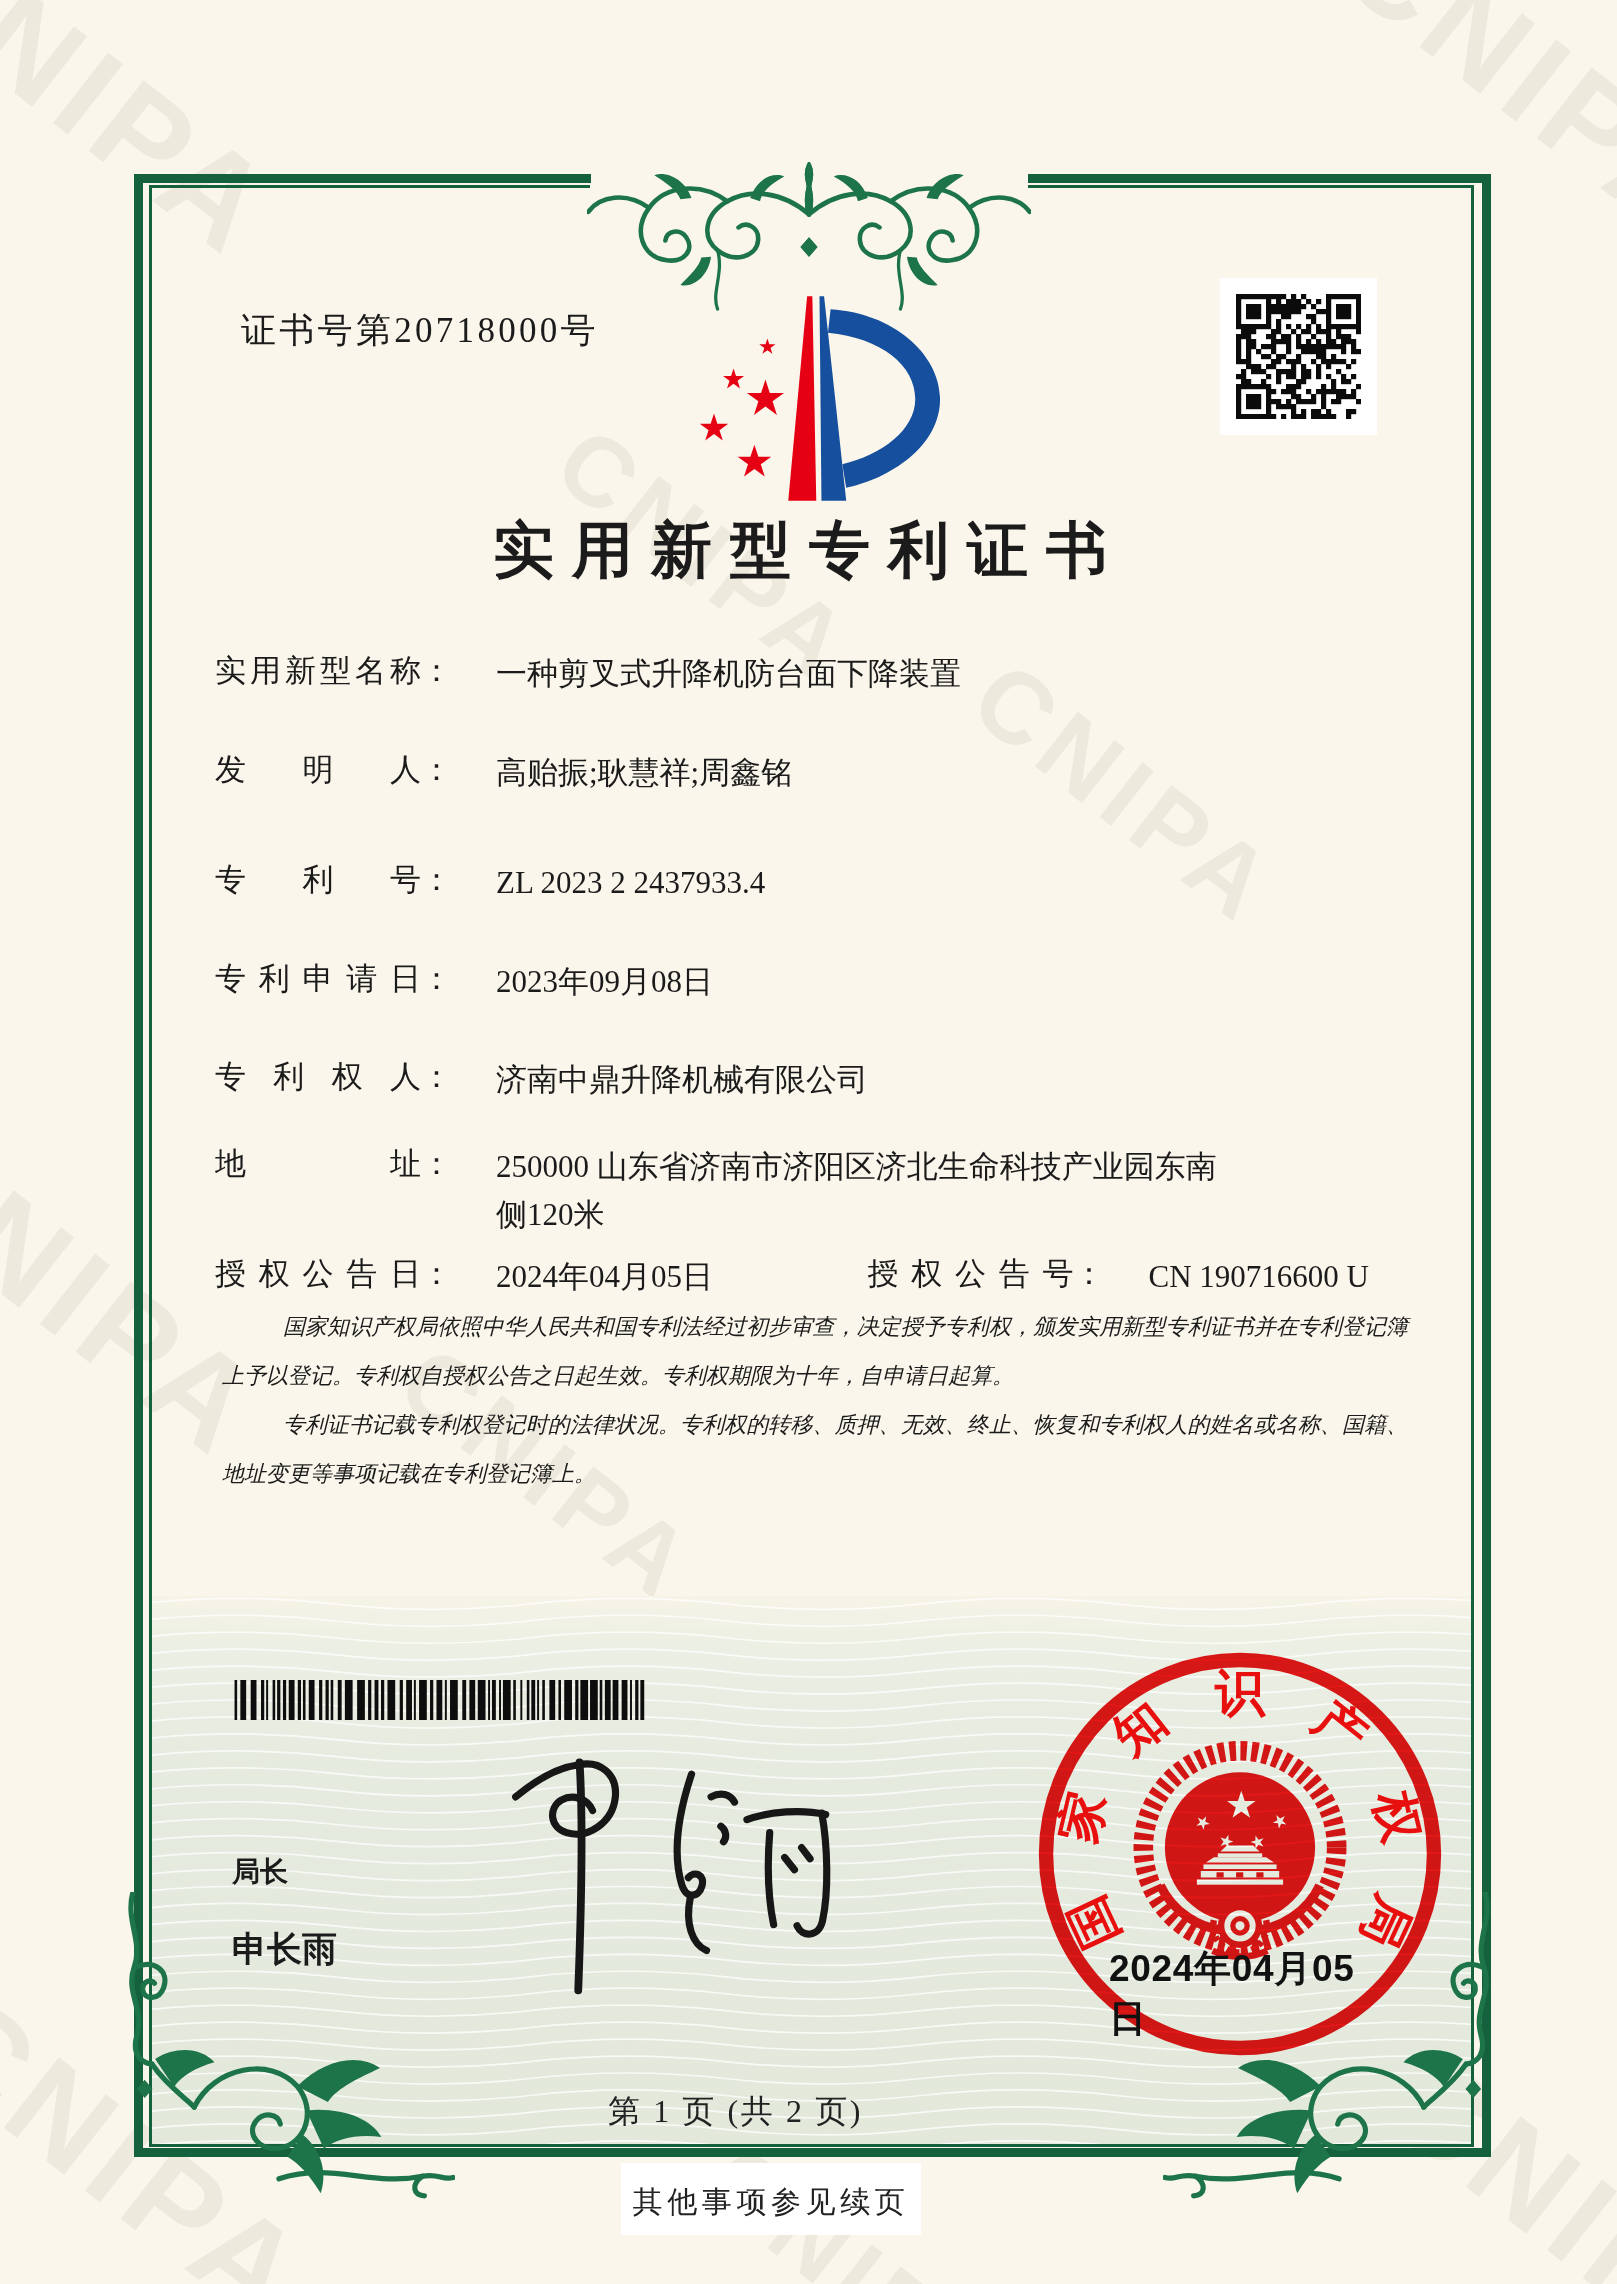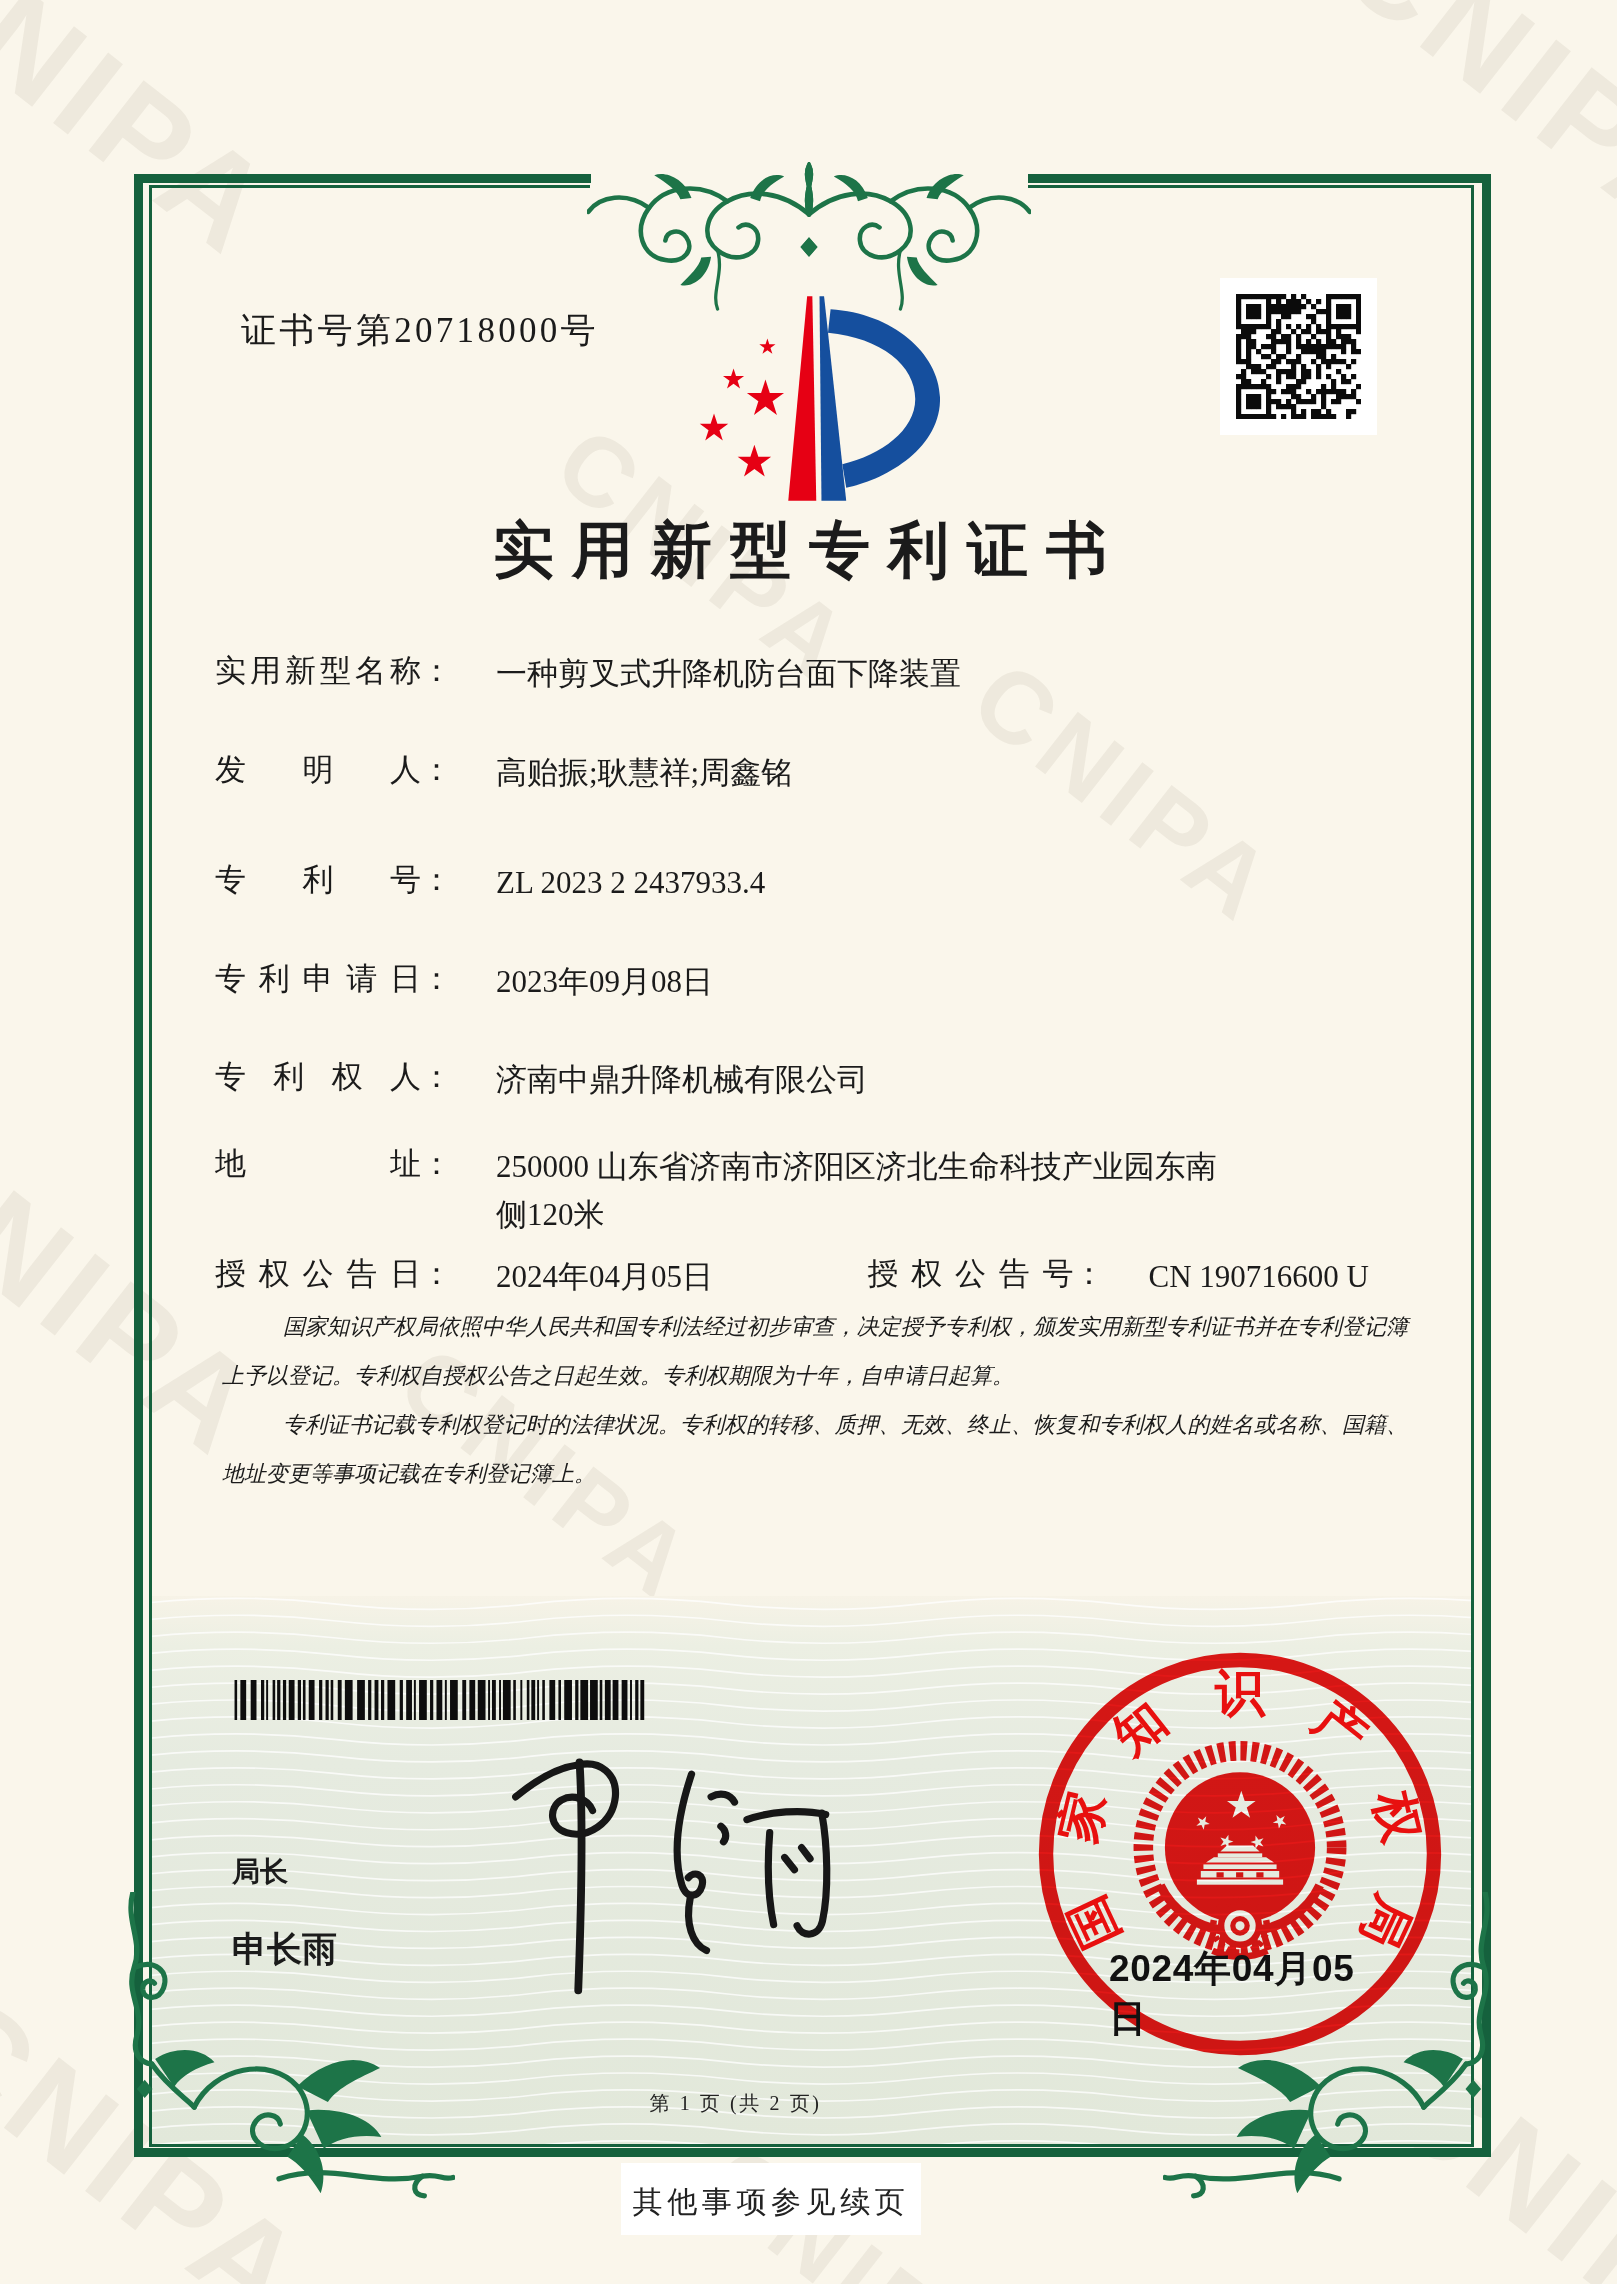--- a/index.html
+++ b/index.html
@@ -21,21 +21,21 @@
   .fvalue{display:inline-block;vertical-align:top;margin-left:44px;line-height:1.55;}
   #paras{left:222px;top:1302px;width:1186px;font-size:22px;line-height:49px;text-align:justify;z-index:5;font-style:italic;}
   #paras p{margin:0;text-indent:61px;}
   #barcode{left:232px;top:1680px;z-index:6;}
   #sig{left:496px;top:1735px;z-index:6;}
   #jt{left:232px;top:1853px;font-size:28px;font-weight:600;z-index:6;}
   #jn{left:232px;top:1926px;font-size:35px;font-weight:600;z-index:6;}
   #seal{left:1031px;top:1645px;width:418px;height:418px;z-index:7;mix-blend-mode:multiply;opacity:.97;}
   .sealchar{position:absolute;font-size:50px;font-weight:700;color:#e8100f;transform-origin:center;z-index:8;font-family:"Liberation Serif","DejaVu Serif",serif;}
   #sealdate{left:1109px;top:1944px;width:274px;font-size:37px;font-weight:600;letter-spacing:0.7px;z-index:9;color:#111;}
-  #pageno{left:0;top:2090px;width:1471px;text-align:center;font-size:20px;letter-spacing:2.6px;z-index:6;color:#222;}
+  #pageno{left:0;top:2090px;width:1471px;text-align:center;font-size:32px;letter-spacing:2.6px;z-index:6;color:#222;}
   #contbox{left:621px;top:2163px;width:300px;height:72px;background:#ffffff;z-index:6;text-align:center;}
   #contbox span{line-height:77px;font-size:30px;letter-spacing:4.6px;color:#222;}
 </style>
 </head>
 <body>
 
 <div id="page">
 
   <div id="wmlayer">
       <div class="wm" style="left: 85px; top: 91px; font-size: 130px;">CNIPA</div>

